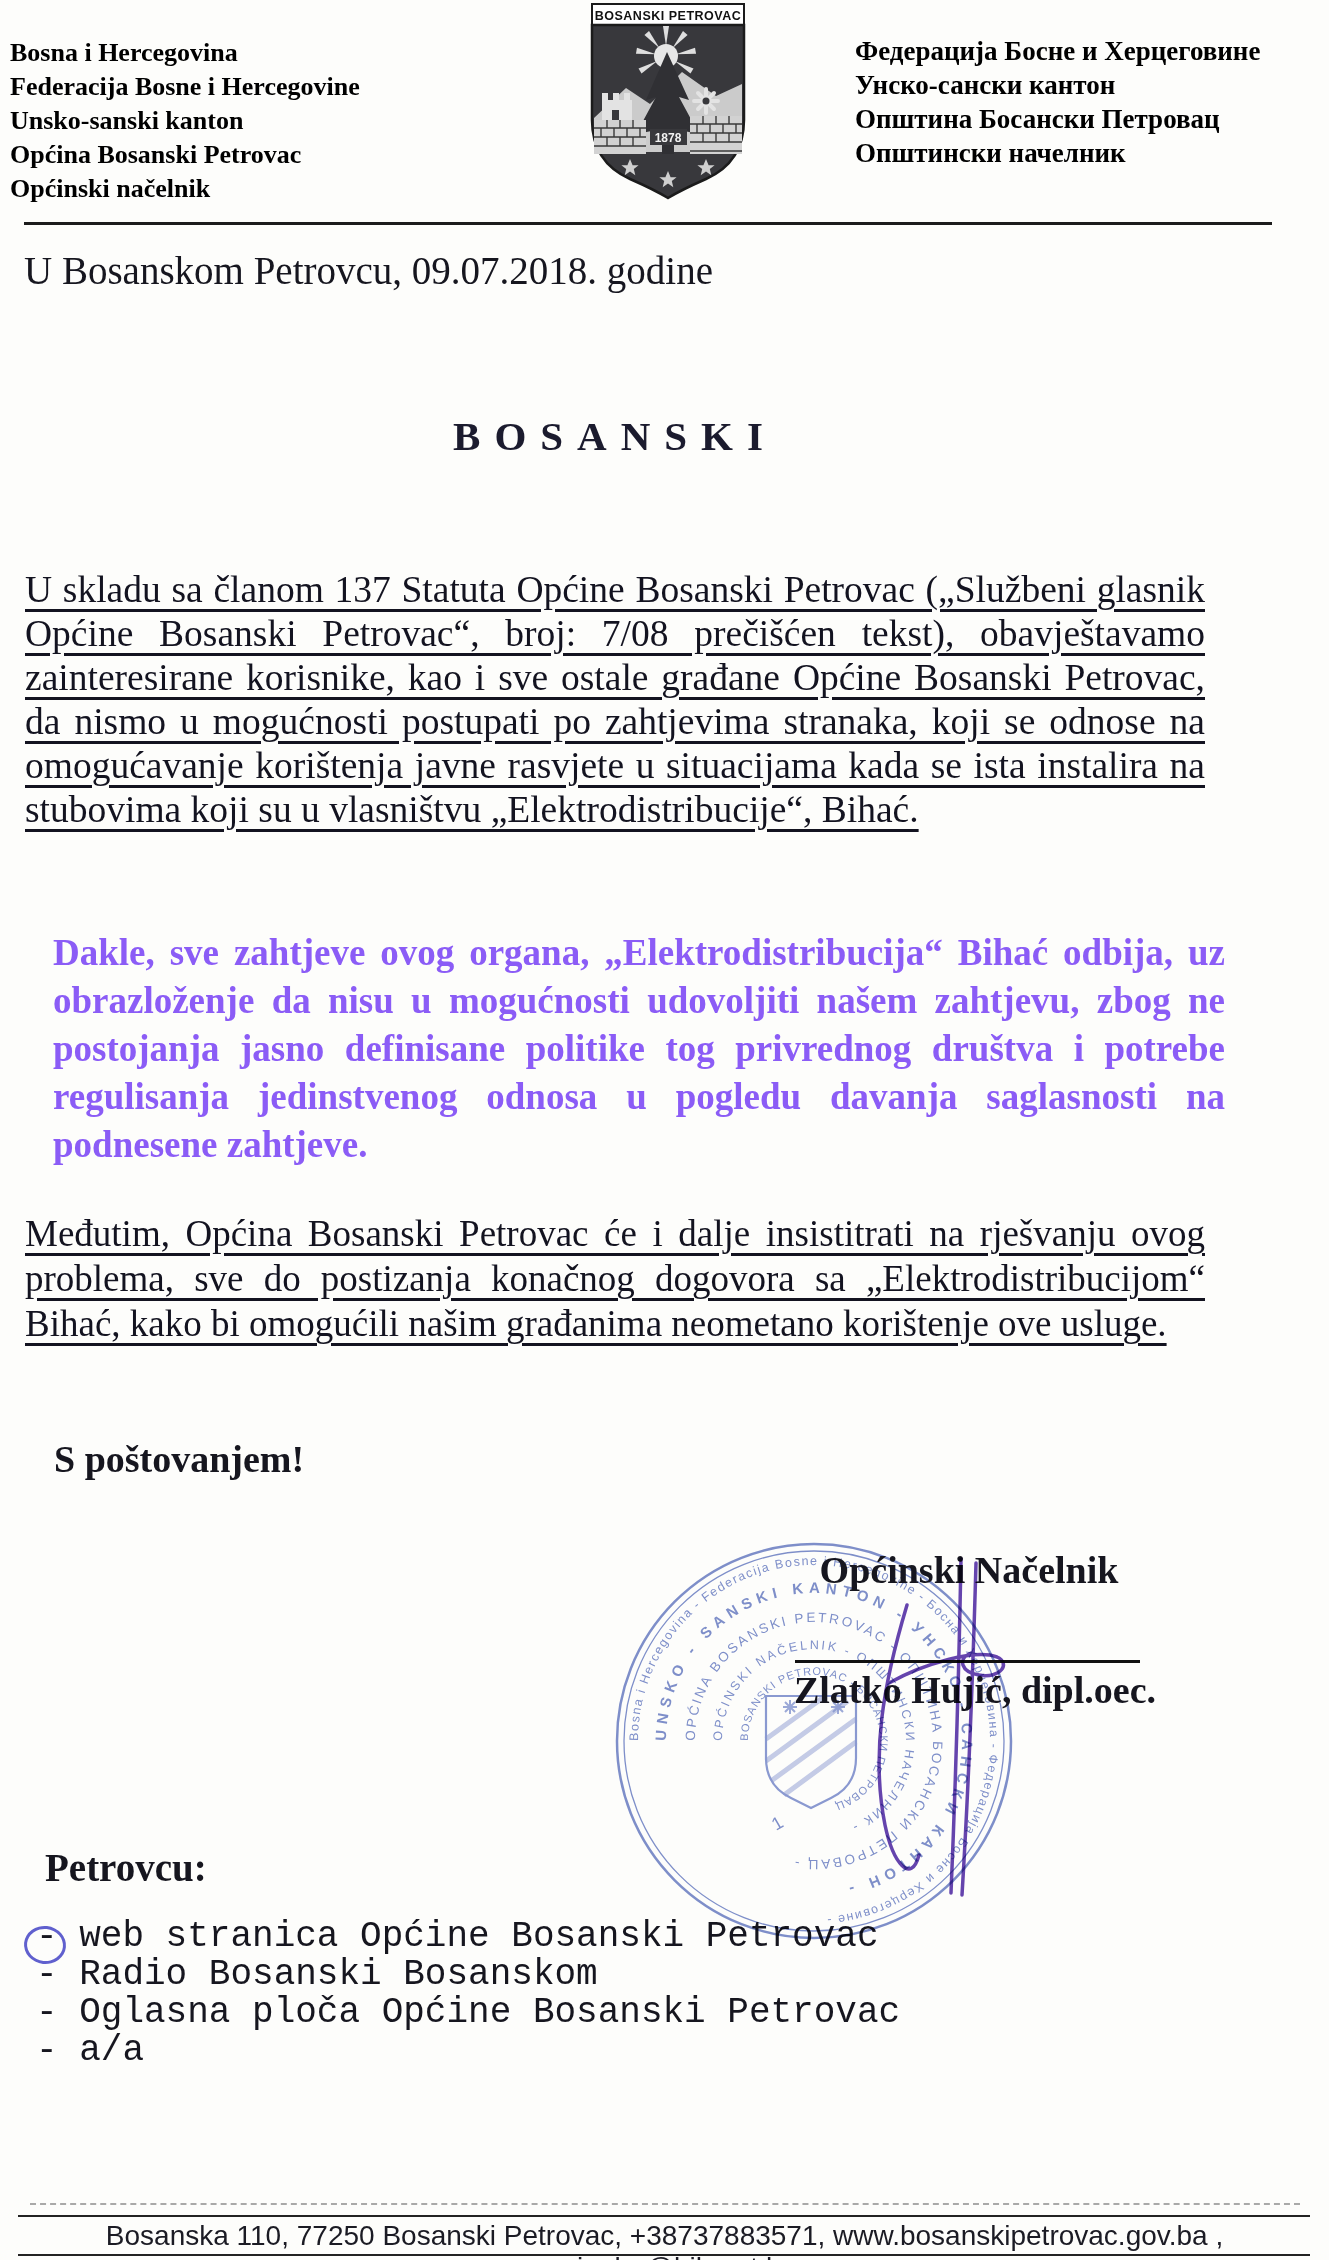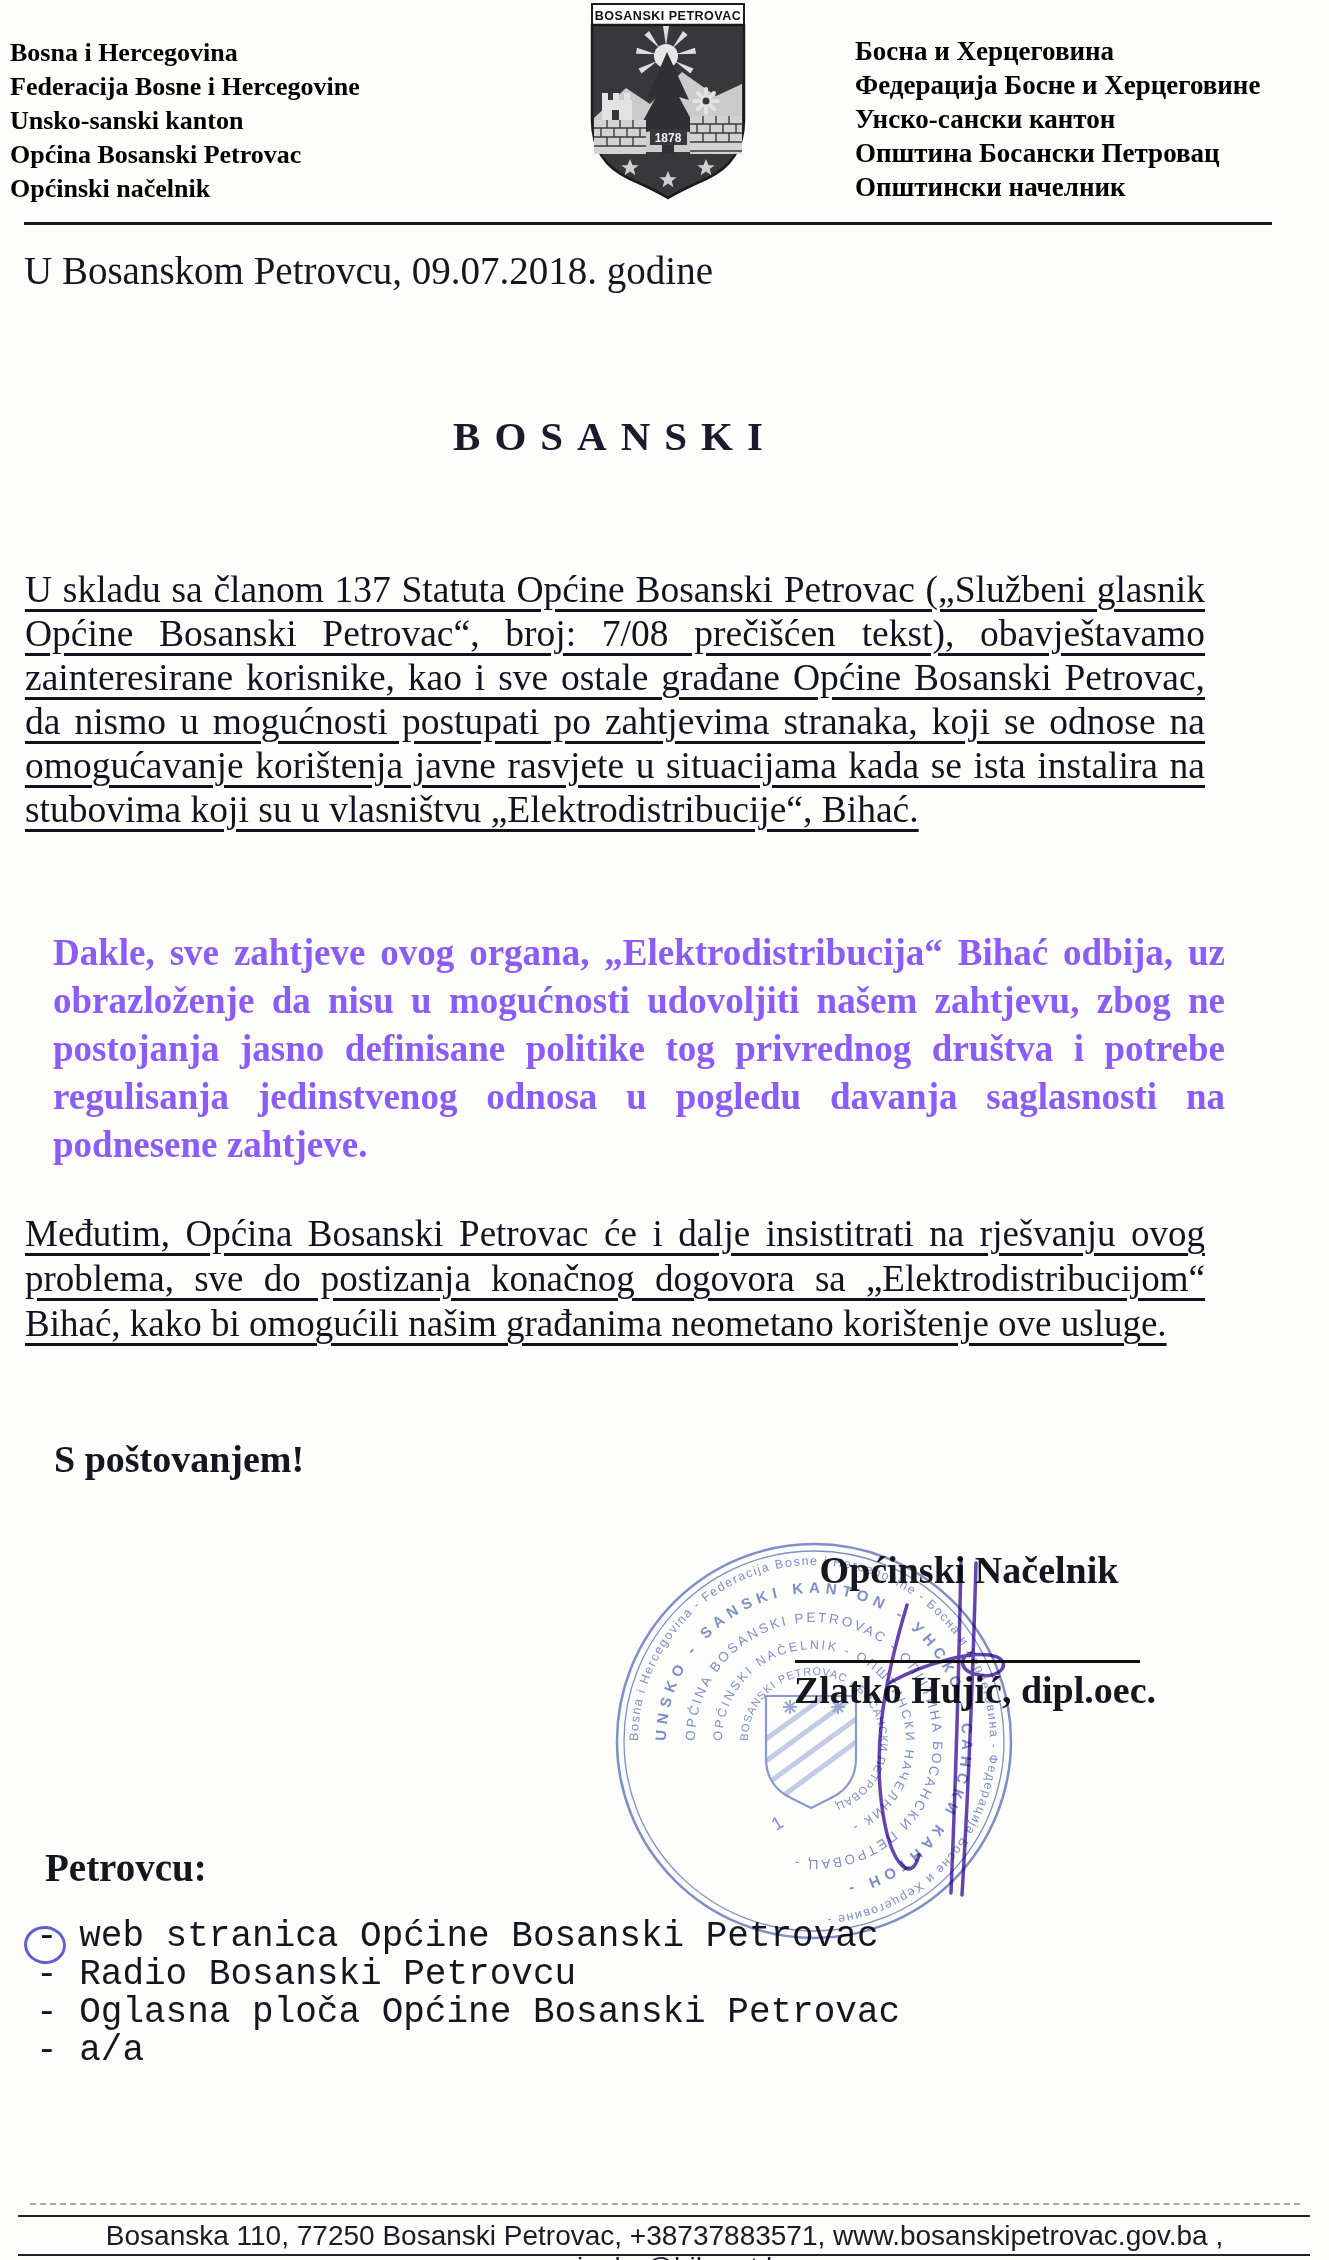--- a/index.html
+++ b/index.html
@@ -104,21 +104,20 @@
     <text x="90" y="140" text-anchor="middle" font-size="12" font-weight="bold" font-family="Liberation Sans, sans-serif" fill="#f2f2f2">1878</text>
 
     <g fill="#cfcfcf">
       <use href="#star5" transform="translate(52,166)"></use>
       <use href="#star5" transform="translate(90,178)"></use>
       <use href="#star5" transform="translate(128,166)"></use>
     </g>
   </svg>
 
   <div class="hdr-block hdr-right">
-    <div>Босна и Херцеговина</div>
     <div>Федерација Босне и Херцеговине</div>
     <div>Унско-сански кантон</div>
     <div>Општина Босански Петровац</div>
     <div>Општински начелник</div>
   </div>
 
   <div class="hdr-rule"></div>
 
   <div class="dateline">U Bosanskom Petrovcu, 09.07.2018. godine</div>
 
@@ -182,21 +181,21 @@
       <path d="M62,60 C38,140 26,210 40,280 C48,318 66,340 74,310"></path>
       <path d="M116,14 C114,120 111,230 106,348"></path>
       <path d="M131,18 C128,124 124,236 117,350"></path>
       <path d="M44,138 C80,118 130,104 152,112 C166,118 156,134 134,130 C116,127 112,114 126,108"></path>
     </g>
   </svg>
 
   <div class="dist-heading">Petrovcu:</div>
   <div class="dist-list">
     <div>- web stranica Općine Bosanski Petrovac</div>
-    <div>- Radio Bosanski Petrovcu</div>
+    <div>- Radio Bosanski Bosanskom</div>
     <div>- Oglasna ploča Općine Bosanski Petrovac</div>
     <div>- a/a</div>
   </div>
   <div class="pen-oval"></div>
 
   <div class="footer-smudge"></div>
   <div class="footer-rule-top"></div>
   <div class="footer-text">Bosanska 110, 77250 Bosanski Petrovac, +38737883571, www.bosanskipetrovac.gov.ba , opcinabp@bih.net.ba</div>
   <div class="footer-rule-bottom"></div>
 

